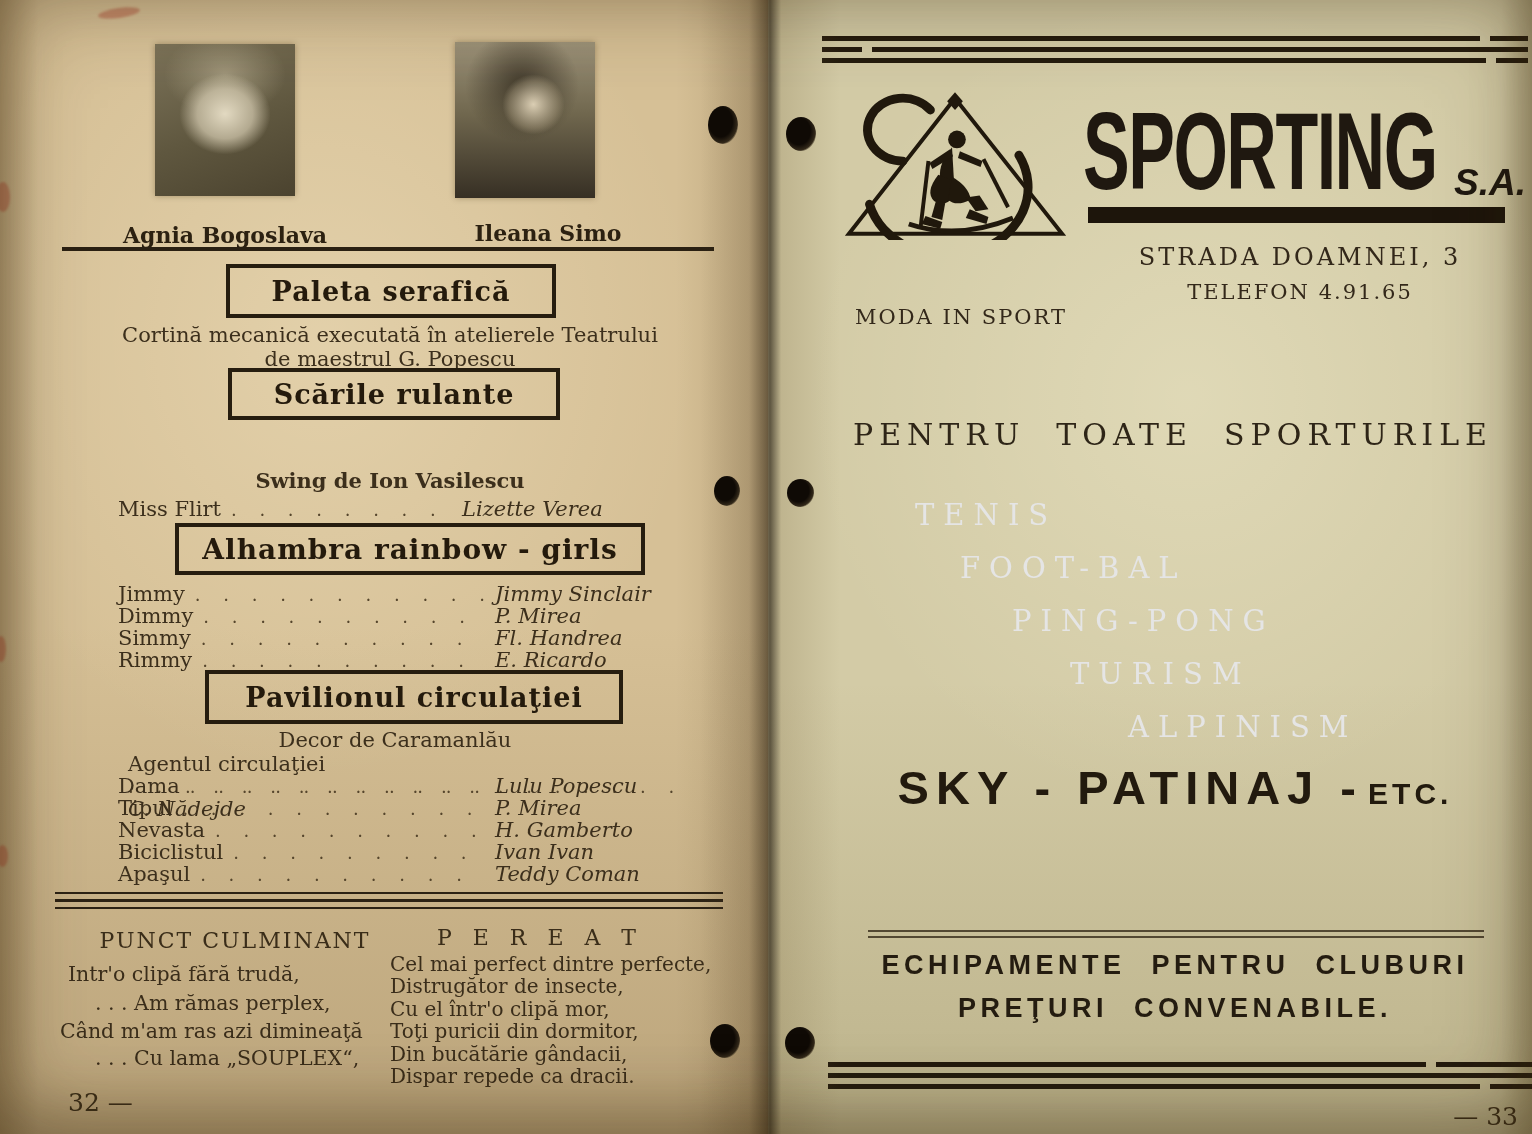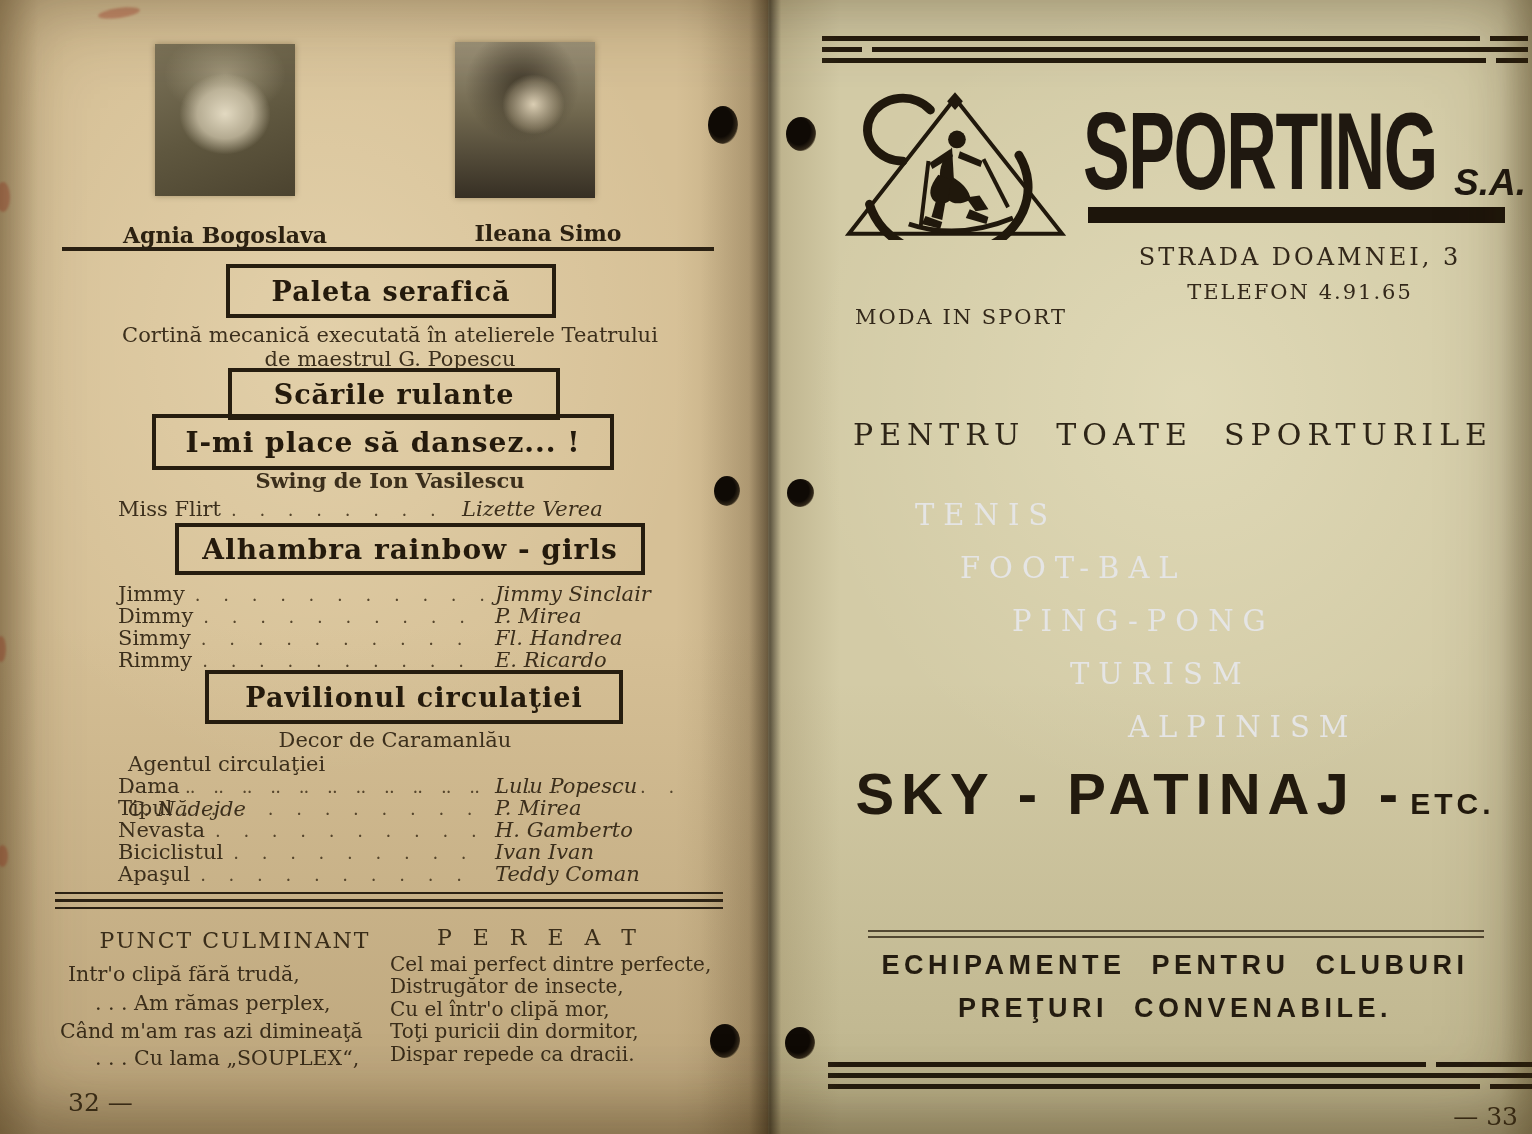--- a/index.html
+++ b/index.html
@@ -62,21 +62,21 @@
   .brand{font-family:"Liberation Sans",sans-serif;font-weight:bold;font-size:140px;line-height:1;
          color:#1f1810;letter-spacing:-3px;transform:scale(0.5,0.78);transform-origin:left top;white-space:nowrap;}
   .brandsuffix{font-family:"Liberation Sans",sans-serif;font-weight:bold;font-style:italic;
                font-size:37px;color:#1f1810;}
   .brandbar{background:#1d150b;}
   .addr{font-size:24px;letter-spacing:3px;color:#33281a;}
   .tel{font-size:21px;letter-spacing:2px;color:#33281a;}
   .moda{font-size:21px;letter-spacing:2px;color:#33281a;}
   .headline{font-size:30px;letter-spacing:6px;color:#2e2517;text-align:justify;text-align-last:justify;}
   .sport{position:absolute;font-size:29px;letter-spacing:9px;color:#e5e5e5;white-space:nowrap;}
-  .sky-main{font-family:"Liberation Sans",sans-serif;font-weight:bold;font-size:58px;
+  .sky-main{font-family:"Liberation Sans",sans-serif;font-weight:bold;font-size:47px;
             letter-spacing:7px;color:#221a0e;}
   .sky-etc{font-family:"Liberation Sans",sans-serif;font-weight:bold;font-size:30px;
            letter-spacing:4px;color:#221a0e;}
   .excl{font-size:31px;letter-spacing:3px;color:#2e2517;}
   .rule-double-thin{background:repeating-linear-gradient(to bottom, rgba(52,42,24,.8) 0 2px, rgba(0,0,0,0) 2px 6px);}
   .equip{font-family:"Liberation Sans",sans-serif;font-weight:bold;font-size:27px;
          letter-spacing:4.5px;word-spacing:14px;color:#241c10;}
 </style>
 </head>
 <body>
@@ -97,23 +97,20 @@
     <span>Paleta serafică</span>
   </div>
 
   <div class="abs ctr smalltext" style="left:80px;top:323px;width:620px;">Cortină mecanică executată în atelierele Teatrului</div>
   <div class="abs ctr smalltext" style="left:80px;top:347px;width:620px;">de maestrul G. Popescu</div>
 
   <div class="tbox" style="left:228px;top:368px;width:324px;height:44px;font-size:27px;">
     <span>Scările rulante</span>
   </div>
 
-  <div class="tbox" style="left:152px;top:414px;width:454px;height:48px;font-size:28px;">
-    <span>I-mi place să dansez... !</span>
-  </div>
 
   <div class="abs ctr smalltext" style="left:190px;top:468px;width:400px;font-weight:bold;">Swing de Ion Vasilescu</div>
 
   <div class="crow" style="left:118px;top:497px;width:512px;">
     <span class="role">Miss Flirt</span>
     <span class="dots">. . . . . . . . . . . . . . . . . . . .</span>
     <span class="actor">Lizette Verea</span>
   </div>
 
   <div class="tbox" style="left:175px;top:523px;width:462px;height:44px;font-size:28px;">
@@ -186,20 +183,21 @@
   <div class="pline" style="left:68px;top:962px;">Intr'o clipă fără trudă,</div>
   <div class="pline" style="left:95px;top:991px;">. . . Am rămas perplex,</div>
   <div class="pline" style="left:60px;top:1019px;">Când m'am ras azi dimineaţă</div>
   <div class="pline" style="left:95px;top:1046px;">. . . Cu lama „SOUPLEX“,</div>
 
   <div class="abs poemblock" style="left:390px;top:953px;">
     <span>Cel mai perfect dintre perfecte,</span>
     <span>Distrugător de insecte,</span>
     <span>Cu el într'o clipă mor,</span>
     <span>Toţi puricii din dormitor,</span>
+    <span>Din bucătărie gândacii,</span>
     <span>Dispar repede ca dracii.</span>
   </div>
 
   <div class="abs pagenum" style="left:68px;top:1088px;">32  —</div>
 
   <div class="abs rule3" style="left:822px;top:36px;width:706px;">
     <div class="rrow">
         <div class="seg grow"></div>
         <div class="seg" style="width:38px;"></div>
       </div>

